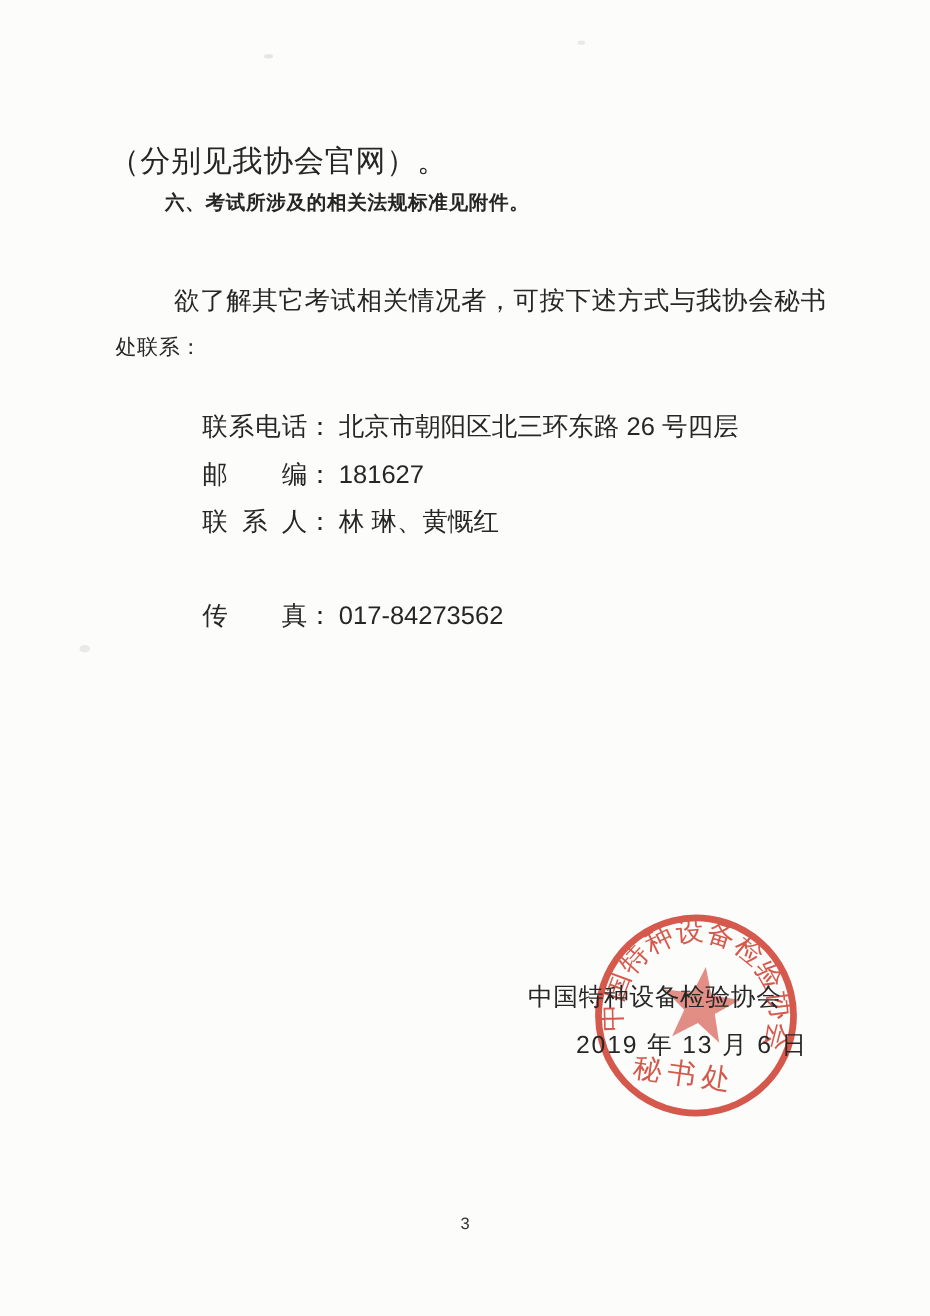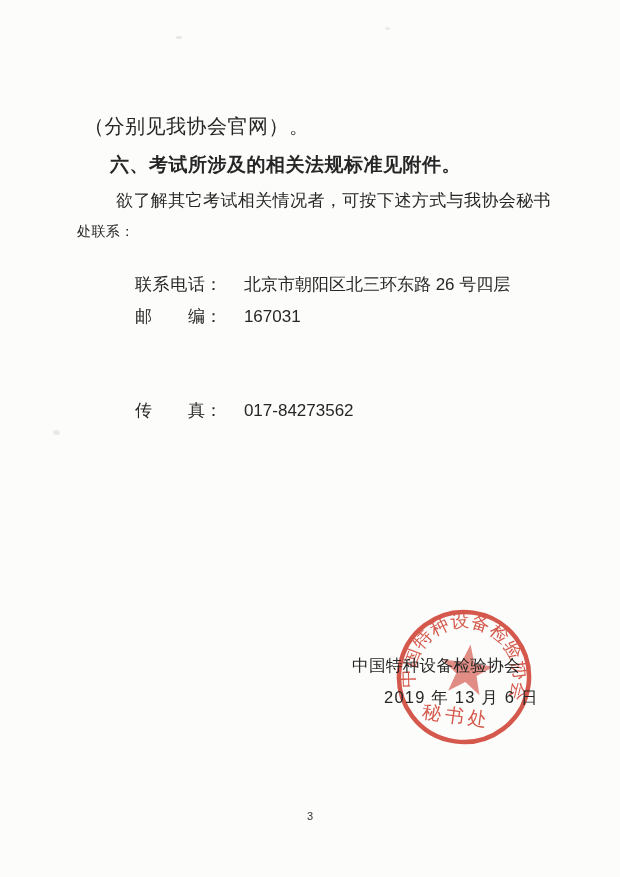--- a/index.html
+++ b/index.html
@@ -3,28 +3,28 @@
 <meta charset="utf-8">
 <style>
   html,body{margin:0;padding:0;background:#ffffff;}
   .page{
     position:relative;width:620px;height:877px;margin:0 auto;
     background:#fcfcfb;color:#262626;
     font-family:"Liberation Sans","DejaVu Sans",sans-serif;
     overflow:hidden;
   }
   .abs{position:absolute;white-space:pre;line-height:1.15;}
-  .l-website{left:84px;top:97px;font-size:20px;letter-spacing:0.5px;margin-top:18px;}
-  .l-itemsix{left:110px;top:128px;font-size:19px;font-weight:700;letter-spacing:0.5px;margin-top:26px;}
+  .l-website{left:73px;top:97px;font-size:20px;letter-spacing:0.5px;}
+  .l-itemsix{left:110px;top:128px;font-size:13px;font-weight:700;letter-spacing:0.5px;}
   .l-intro1{left:116px;top:191px;font-size:17px;letter-spacing:0.4px;}
   .l-intro2{left:77px;top:223px;font-size:14px;letter-spacing:0.4px;}
   .contact-row{position:absolute;left:116px;font-size:17px;white-space:pre;line-height:1.15;}
   .row-0{top:255px}.row-1{top:287px}.row-2{top:318px}.row-3{top:350px}.row-4{top:381px}
   .lbl{display:inline-block;width:70px;text-align:justify;text-align-last:justify;}
-  .val{margin-left:22px;}
+  .val{margin-left:4px;}
   .attach-row{position:absolute;left:117px;top:468px;font-size:17px;white-space:pre;line-height:1.15;}
   .lbl-attach{display:inline-block;width:54px;text-align:justify;text-align-last:justify;}
   .val-attach{margin-left:26px;}
   .sig-org{left:352px;top:656px;font-size:16.5px;letter-spacing:0.4px;z-index:3;}
   .sig-date{left:384px;top:688px;font-size:16.5px;letter-spacing:1.2px;z-index:3;}
   .pagenum{position:absolute;left:0;right:0;top:810px;text-align:center;font-size:11px;color:#333;}
   .seal{position:absolute;left:369px;top:582px;z-index:2;}
   .seal text{font-family:"Liberation Sans","DejaVu Sans",sans-serif;}
   .speck{position:absolute;border-radius:50%;}
   .speck-a{left:176px;top:36px;width:6px;height:3px;background:#e6e6e6;}
@@ -40,21 +40,24 @@
 
   <div class="abs l-itemsix">六、考试所涉及的相关法规标准见附件。</div>
 
   <div class="abs l-intro1">欲了解其它考试相关情况者，可按下述方式与我协会秘书</div>
   <div class="abs l-intro2">处联系：</div>
 
   <div class="contact-row row-0">
     <span class="lbl">联系电话</span><span>：</span><span class="val">北京市朝阳区北三环东路 26 号四层</span>
   </div>
   <div class="contact-row row-1">
-    <span class="lbl">邮编</span><span>：</span><span class="val">167031</span>
+    <span class="lbl">邮编</span><span>：</span><span class="val">181627</span>
+  </div>
+  <div class="contact-row row-2">
+    <span class="lbl">联系人</span><span>：</span><span class="val">林 琳、黄慨红</span>
   </div>
   <div class="contact-row row-4">
     <span class="lbl">传真</span><span>：</span><span class="val">017-84273562</span>
   </div>
 
 
   <svg class="seal" width="190" height="190" viewBox="0 0 190 190">
     <g transform="translate(95,95) rotate(8)" opacity="0.82">
       <circle r="65" fill="none" stroke-width="4.5" stroke="#cc3526"></circle>
       <path id="sealArc" d="M -47 17.1 A 50 50 0 1 1 47 17.1" fill="none"></path>

